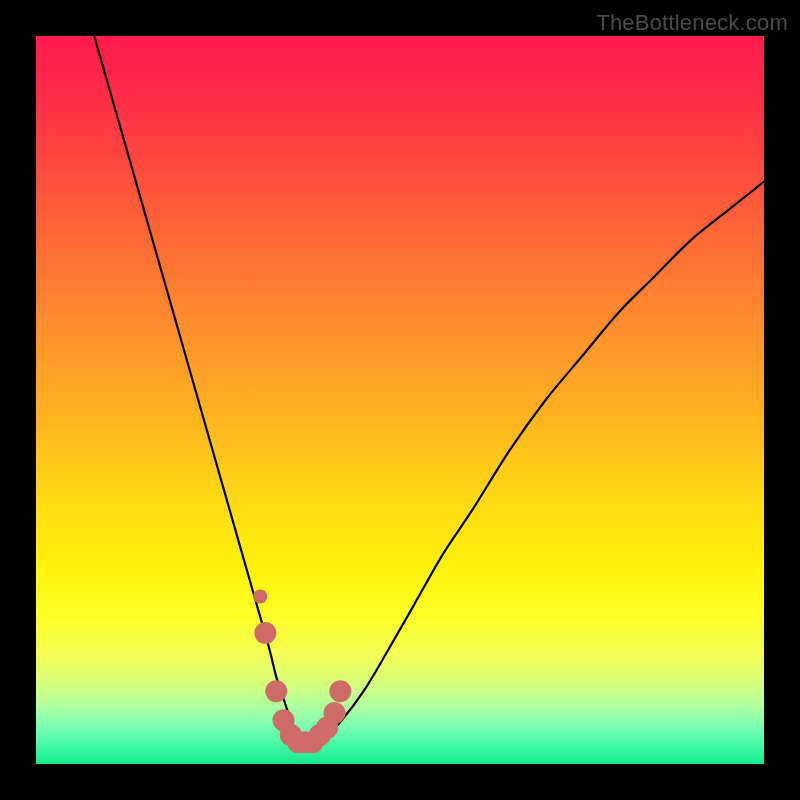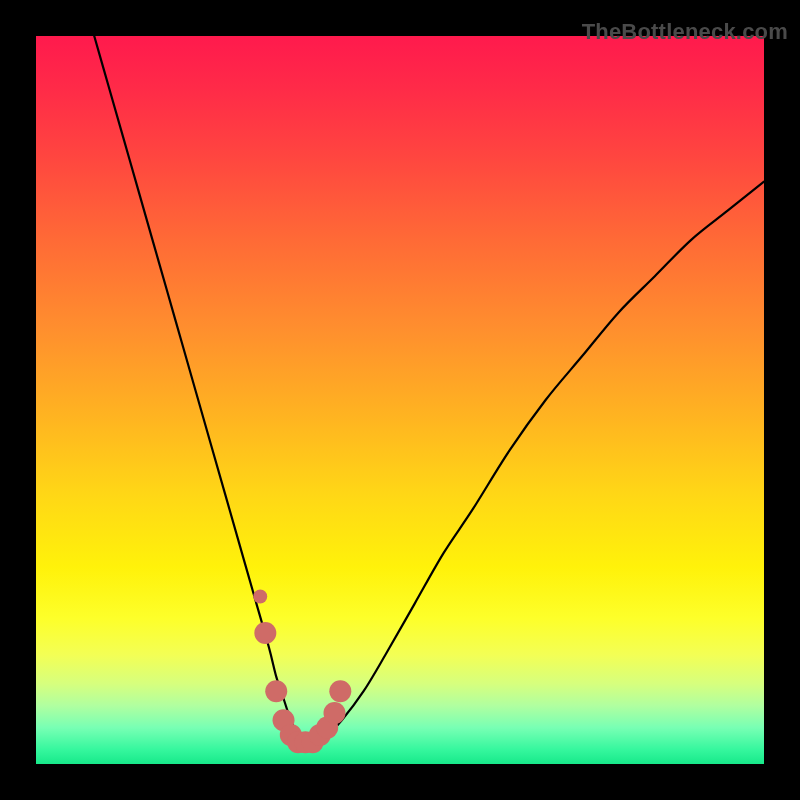--- a/index.html
+++ b/index.html
@@ -38,25 +38,25 @@
       #fdff2a 80%,
       #f3ff55 85%,
       #d6ff7e 89%,
       #b0ffa0 92%,
       #78ffb4 95%,
       #36f79e 98%,
       #17e98a 100%);
   }
   .watermark {
     position: absolute;
-    top: 19px;
+    top: 10px;
     right: 12px;
     color: #4a4a4a;
     font-size: 22px;
-    font-weight: 700;
+    font-weight: 400;
     letter-spacing: 0.2px;
     user-select: none;
   }
   svg.curve {
     position: absolute;
     left: 0;
     top: 0;
     width: 728px;
     height: 728px;
     overflow: visible;

